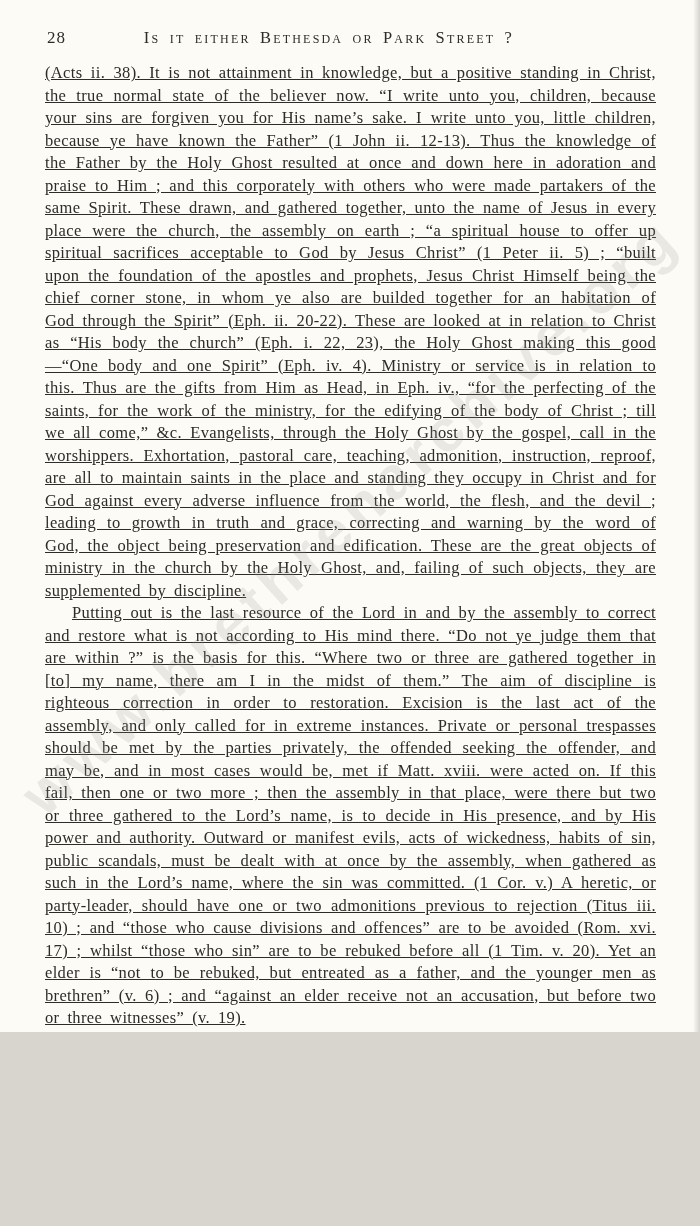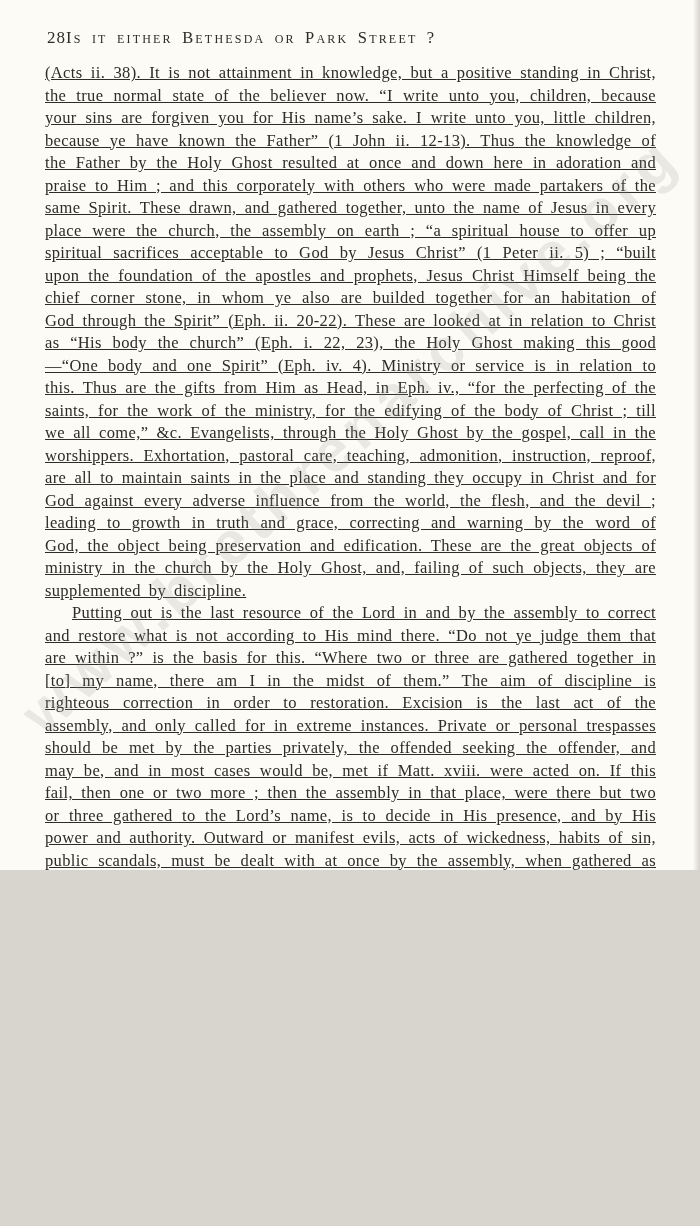--- a/index.html
+++ b/index.html
@@ -3,21 +3,21 @@
 <meta charset="utf-8">
 <style>
   html, body {
     margin: 0;
     padding: 0;
     background: #d8d5cf;
   }
   .page {
     position: relative;
     width: 700px;
-    height: 870px;
+    height: 1032px;
     margin: 0 auto;
     background: #fcfbf6;
     overflow: hidden;
     font-family: "Liberation Serif", "DejaVu Serif", serif;
     color: #2e2c28;
     box-sizing: border-box;
   }
   
   .page::after {
     content: "";
@@ -34,21 +34,21 @@
     right: 48px;
     display: flex;
     align-items: baseline;
   }
   .page-number {
     font-size: 17px;
     letter-spacing: 1px;
   }
   .running-title {
     flex: 1;
-    text-align: left;
+    text-align: center;
     font-variant: small-caps;
     font-size: 16.5px;
     letter-spacing: 2.2px;
     word-spacing: 3px;
     padding-right: 60px; 
     white-space: nowrap;
   }
   .body-text {
     position: absolute;
     top: 62px;

